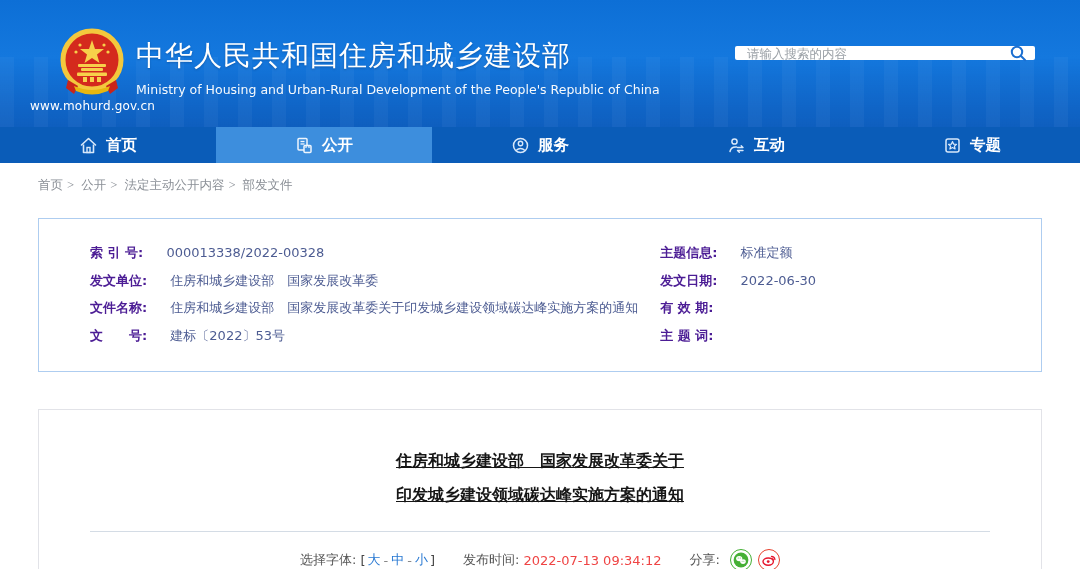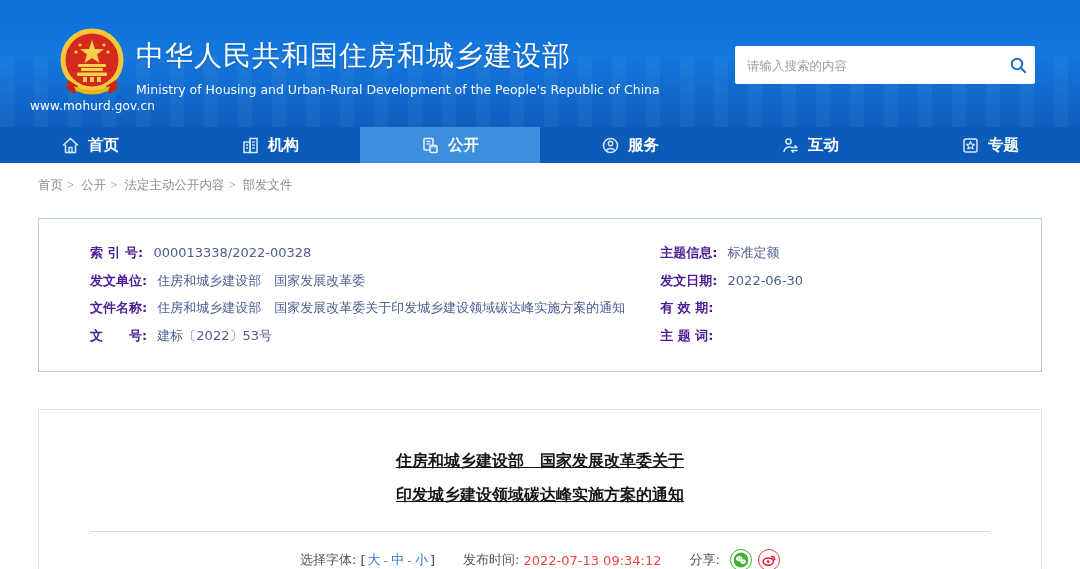--- a/index.html
+++ b/index.html
@@ -15,21 +15,21 @@
        repeating-linear-gradient(90deg, rgba(255,255,255,.10) 0 14px, rgba(255,255,255,0) 14px 34px),
        linear-gradient(180deg, rgba(10,70,150,0) 0%, rgba(8,60,140,.45) 100%);
   }
   .emblem { position:absolute; left:58px; top:28px; width:68px; height:68px; }
   .site-url { position:absolute; left:30px; top:99px; color:#fff; font-weight:400;
               font-size:12px; letter-spacing:.2px; }
   .titles { position:absolute; left:136px; top:36px; color:#fff; }
   .titles h1 { font-size:28px; font-weight:400; letter-spacing:1px; line-height:40px;
                text-shadow:0 1px 2px rgba(0,40,90,.35); }
   .titles p  { font-size:12.5px; margin-top:6px; color:#fff; opacity:.96; }
-  .search-box { position:absolute; right:45px; top:46px; width:300px; height:38px;
+  .search-box { position:absolute; right:45px; top:46px; width:300px; height:14px;
                 background:#fff; border-radius:2px; display:flex; align-items:center; }
   .search-box input { flex:1; border:none; outline:none; height:100%; padding:0 12px;
                       font-size:12.5px; color:#333; background:transparent;
                       font-family:inherit; }
   .search-box input::placeholder { color:#9aa0a6; }
   .search-btn { width:34px; height:100%; border:none; background:transparent;
                 display:flex; align-items:center; justify-content:center; cursor:pointer; }
 
   
   .nav { height:36px; background:#0a5cb8; display:flex; }
@@ -43,21 +43,21 @@
   .breadcrumb span { margin-right:4px; }
   .breadcrumb .sep { margin:0 4px 0 0; }
 
   
   .info-box { margin:24px 38px 0; border:1px solid #aecdf0; background:#fff;
               display:flex; padding:20px 0 22px; }
   .info-col { font-size:13px; line-height:27.5px; }
   .info-col.left  { width:62%; padding-left:51px; }
   .info-col.right { width:38%; padding-left:0; }
   .info-row .lbl { font-weight:700; color:#4c1d95; white-space:pre; }
-  .info-row .val { color:#4d5c92; margin-left:6px; }
+  .info-row .val { color:#4d5c92; margin-left:19px; }
 
   
   .doc-box { margin:37px 38px 0; border:1px solid #e2e3e8; background:#fff;
              min-height:172px; padding-top:34px; }
   .doc-title { text-align:center; font-size:16px; font-weight:700; color:#161616;
                line-height:34px;text-decoration:underline; }
   .doc-divider { border:none; border-top:1px solid #d4dce5; margin:19px 51px 0; }
   .doc-meta { margin-top:17px; display:flex; align-items:center; justify-content:center;
               font-size:13px; color:#555; }
   .doc-meta .grp { display:flex; align-items:center; }
@@ -115,32 +115,20 @@
 </div>
 
 <div class="nav">
   <div class="nav-item">
     <svg width="19" height="19" viewBox="0 0 19 19">
       <path d="M2.5 9 L9.5 2.5 L16.5 9" fill="none" stroke="#d8e8fa" stroke-width="1.6" stroke-linecap="round" stroke-linejoin="round"></path>
       <path d="M4.5 8.5 V16.5 H14.5 V8.5" fill="none" stroke="#d8e8fa" stroke-width="1.6" stroke-linejoin="round"></path>
       <rect x="8" y="11.5" width="3" height="5" fill="none" stroke="#d8e8fa" stroke-width="1.4"></rect>
     </svg>
     <span>首页</span>
-  </div>
-  <div class="nav-item">
-    <svg width="19" height="19" viewBox="0 0 19 19">
-      <rect x="3" y="6" width="6" height="10.5" fill="none" stroke="#d8e8fa" stroke-width="1.5"></rect>
-      <rect x="9" y="2.5" width="7" height="14" fill="none" stroke="#d8e8fa" stroke-width="1.5"></rect>
-      <line x1="11" y1="6" x2="14" y2="6" stroke="#d8e8fa" stroke-width="1.3"></line>
-      <line x1="11" y1="9" x2="14" y2="9" stroke="#d8e8fa" stroke-width="1.3"></line>
-      <line x1="11" y1="12" x2="14" y2="12" stroke="#d8e8fa" stroke-width="1.3"></line>
-      <line x1="5" y1="9" x2="7" y2="9" stroke="#d8e8fa" stroke-width="1.3"></line>
-      <line x1="5" y1="12" x2="7" y2="12" stroke="#d8e8fa" stroke-width="1.3"></line>
-    </svg>
-    <span>机构</span>
   </div>
   <div class="nav-item active">
     <svg width="19" height="19" viewBox="0 0 19 19">
       <rect x="3" y="2.5" width="9" height="11.5" rx="1" fill="none" stroke="#eef5fd" stroke-width="1.5"></rect>
       <line x1="5.5" y1="5.5" x2="9.5" y2="5.5" stroke="#eef5fd" stroke-width="1.3"></line>
       <line x1="5.5" y1="8" x2="9.5" y2="8" stroke="#eef5fd" stroke-width="1.3"></line>
       <rect x="9" y="9.5" width="7" height="7" rx="1" fill="#3d8edd" stroke="#eef5fd" stroke-width="1.5"></rect>
       <path d="M11 12 v-1.2 a1.5 1.5 0 0 1 3 0 V12" fill="none" stroke="#eef5fd" stroke-width="1.2"></path>
     </svg>
     <span>公开</span>

